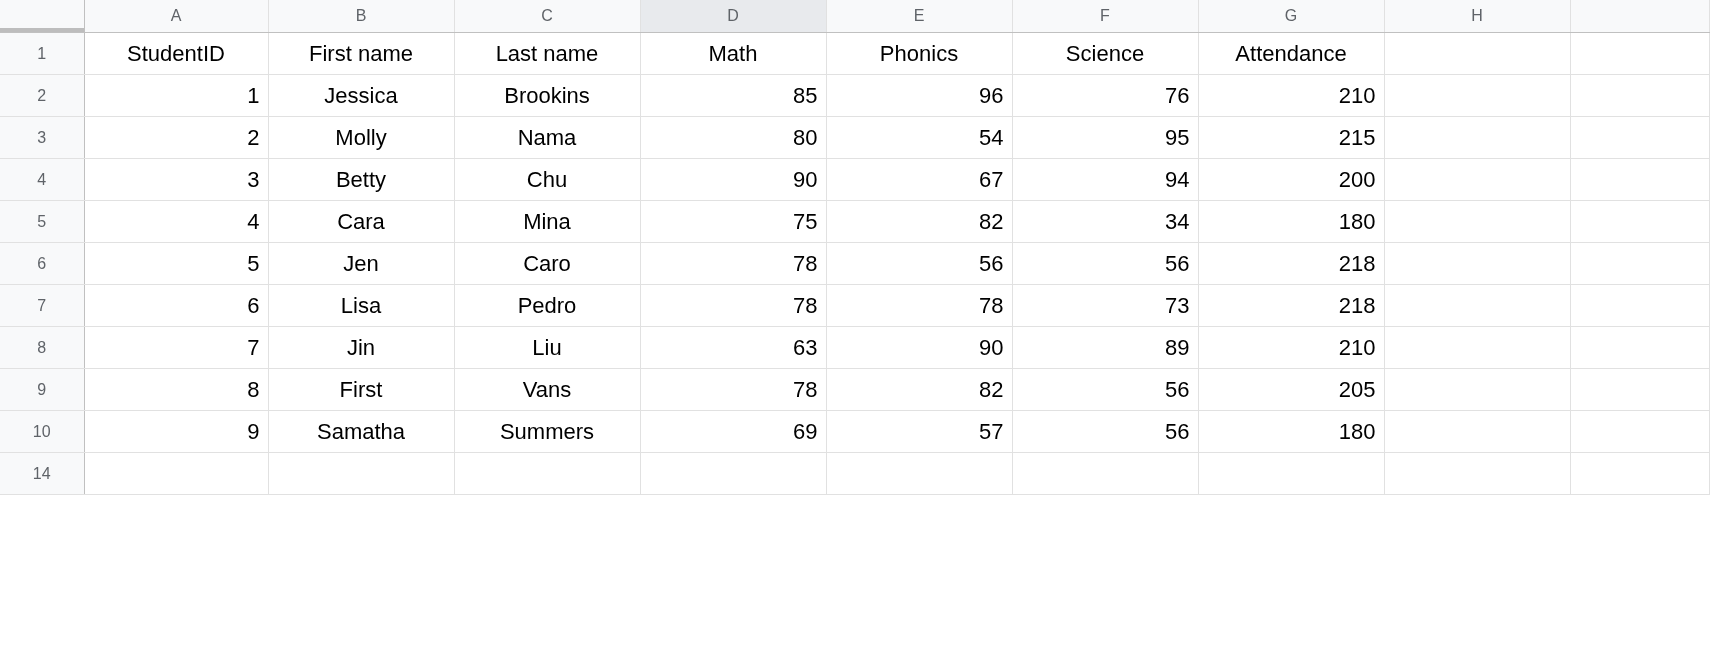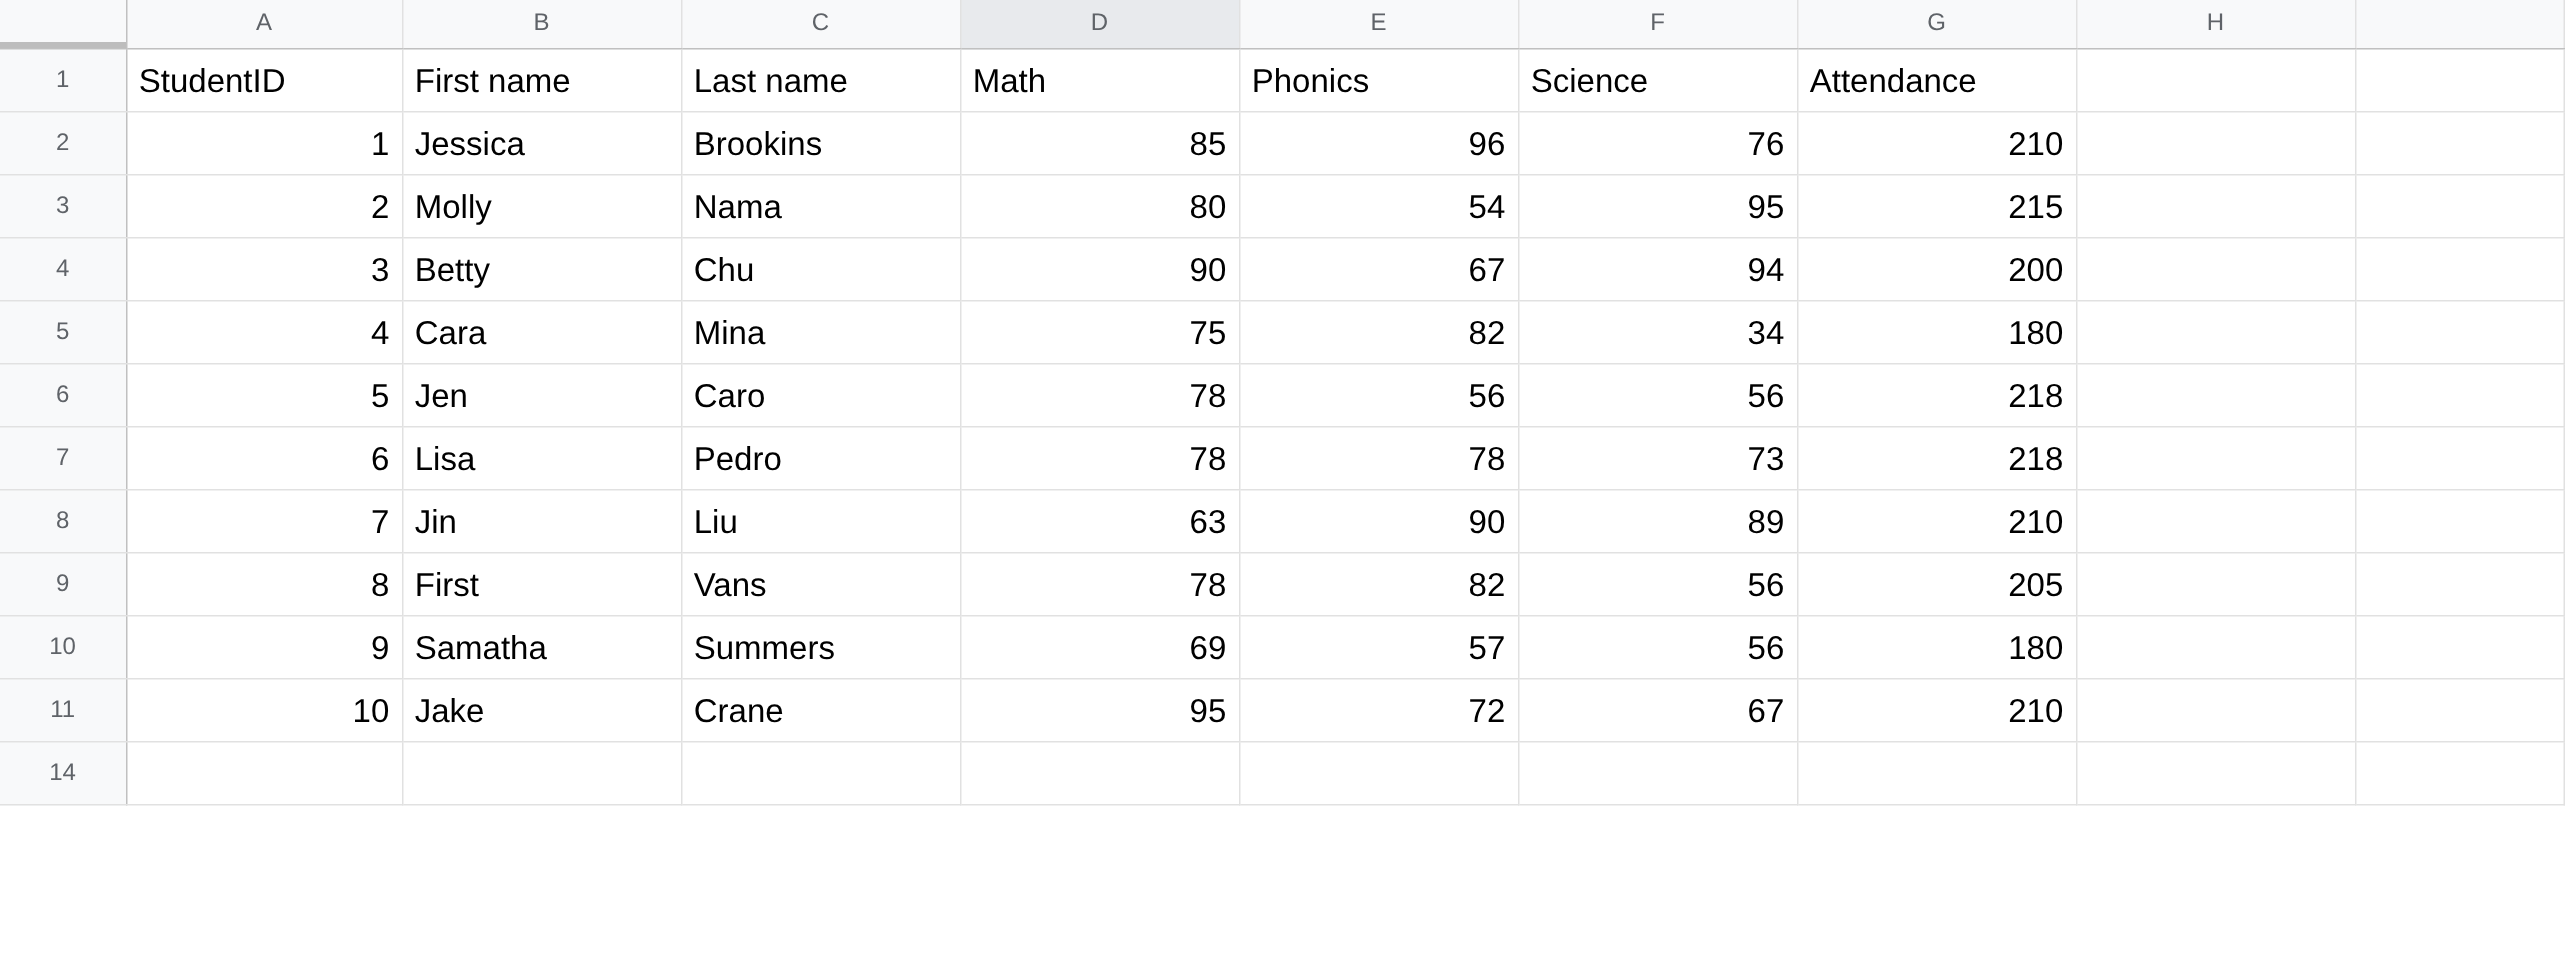--- a/index.html
+++ b/index.html
@@ -71,21 +71,21 @@
     border-right: 1px solid #e1e1e1;
     border-bottom: 1px solid #e1e1e1;
     height: 42px;
     padding: 0 8px;
     font-size: 22px;
     color: #000;
     white-space: nowrap;
     overflow: hidden;
     vertical-align: middle;
   }
-  .cell.text { text-align: left; }
+  .cell.text { text-align: center; }
   .cell.num  { text-align: right; }
   .data-row { height: 42px; }
   .col-A { width: 184px; }
   .col-B { width: 186px; }
   .col-C { width: 186px; }
   .col-D { width: 186px; }
   .col-E { width: 186px; }
   .col-F { width: 186px; }
   .col-G { width: 186px; }
   .col-H { width: 186px; }
@@ -236,32 +236,20 @@
     <td class="cell num">9</td>
     <td class="cell text">Samatha</td>
     <td class="cell text">Summers</td>
     <td class="cell num">69</td>
     <td class="cell num">57</td>
     <td class="cell num">56</td>
     <td class="cell num">180</td>
     <td class="cell"></td>
     <td class="cell"></td>
   </tr>
-  <tr class="data-row">
-    <td class="row-header">11</td>
-    <td class="cell num">10</td>
-    <td class="cell text">Jake</td>
-    <td class="cell text">Crane</td>
-    <td class="cell num">95</td>
-    <td class="cell num">72</td>
-    <td class="cell num">67</td>
-    <td class="cell num">210</td>
-    <td class="cell"></td>
-    <td class="cell"></td>
-  </tr>
 
   <tr class="data-row">
     <td class="row-header">14</td>
     <td class="cell"></td>
           <td class="cell"></td>
           <td class="cell"></td>
           <td class="cell"></td>
           <td class="cell"></td>
           <td class="cell"></td>
           <td class="cell"></td>

